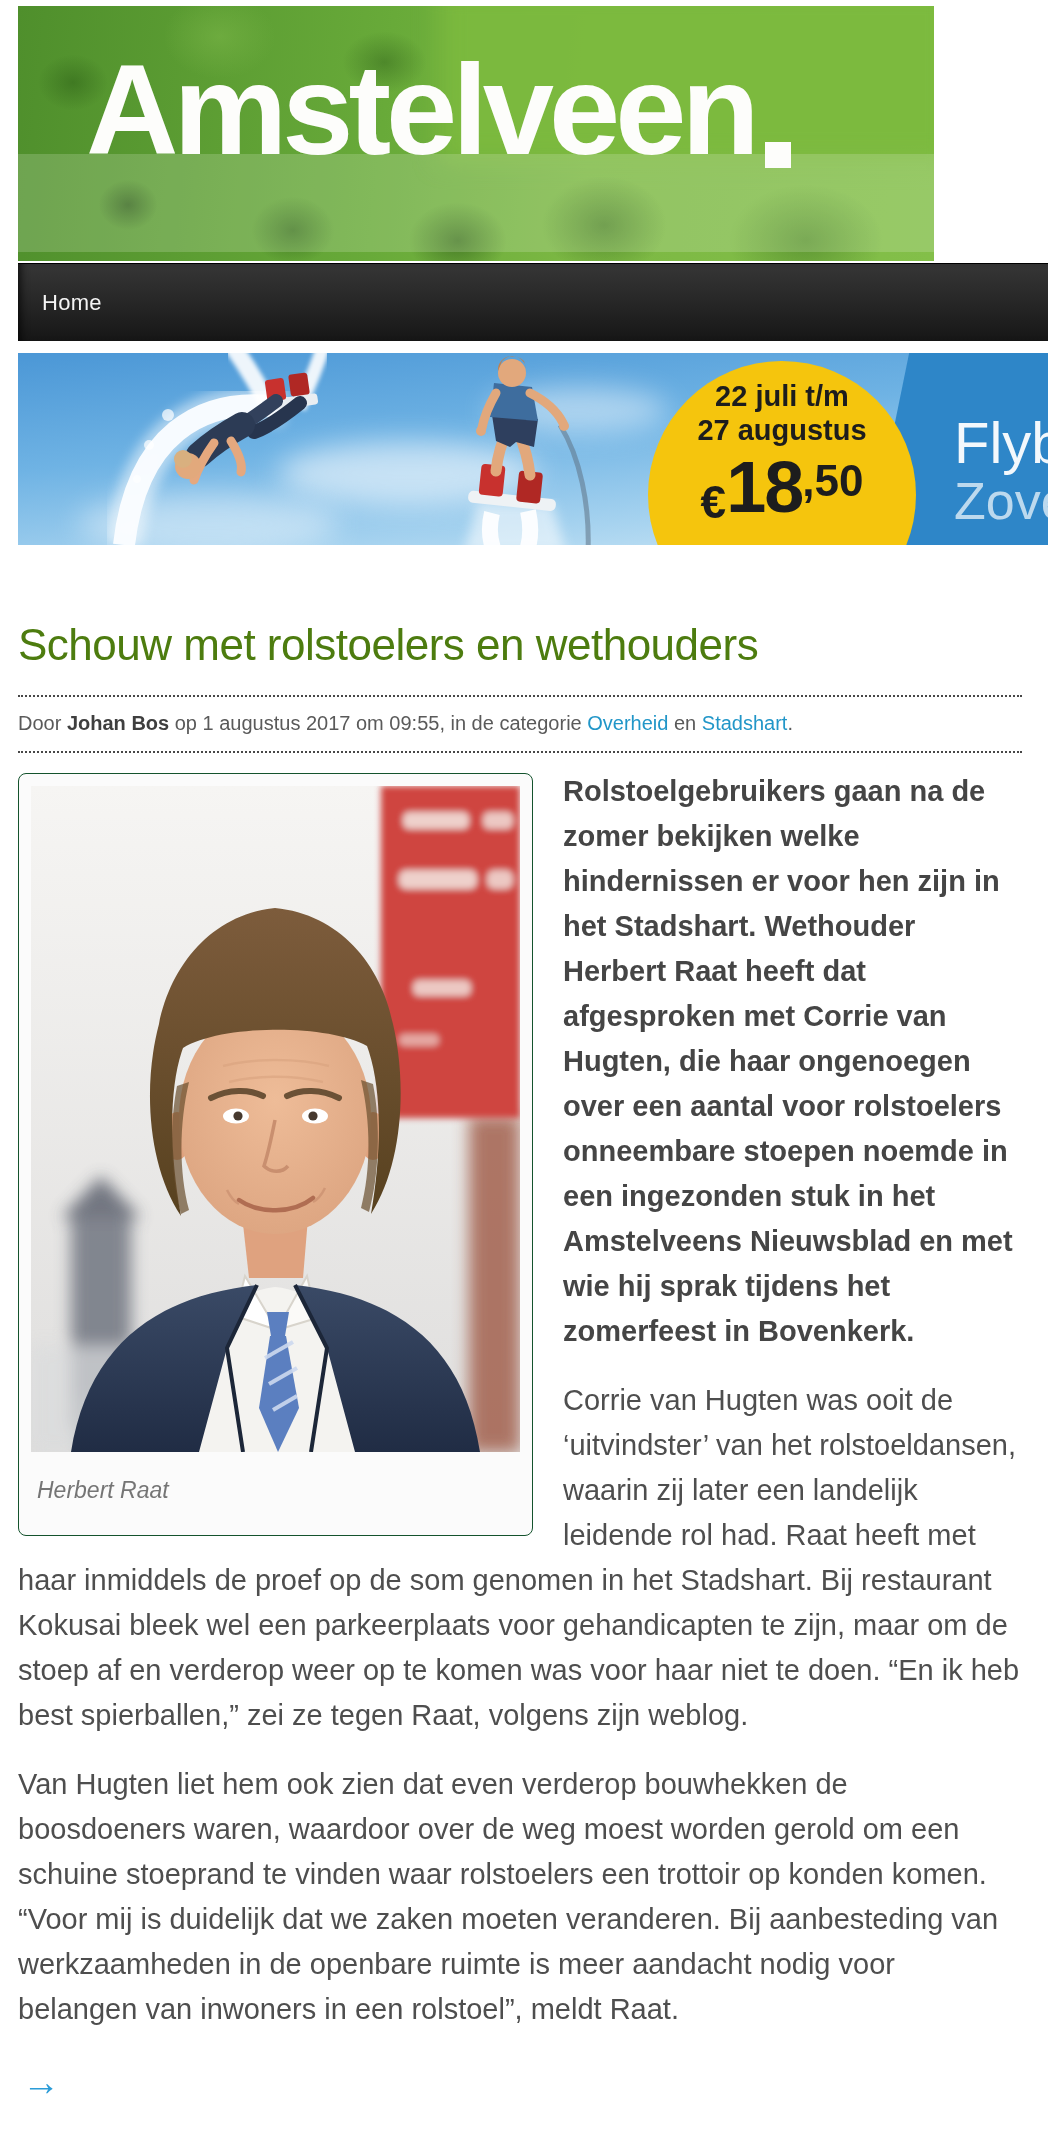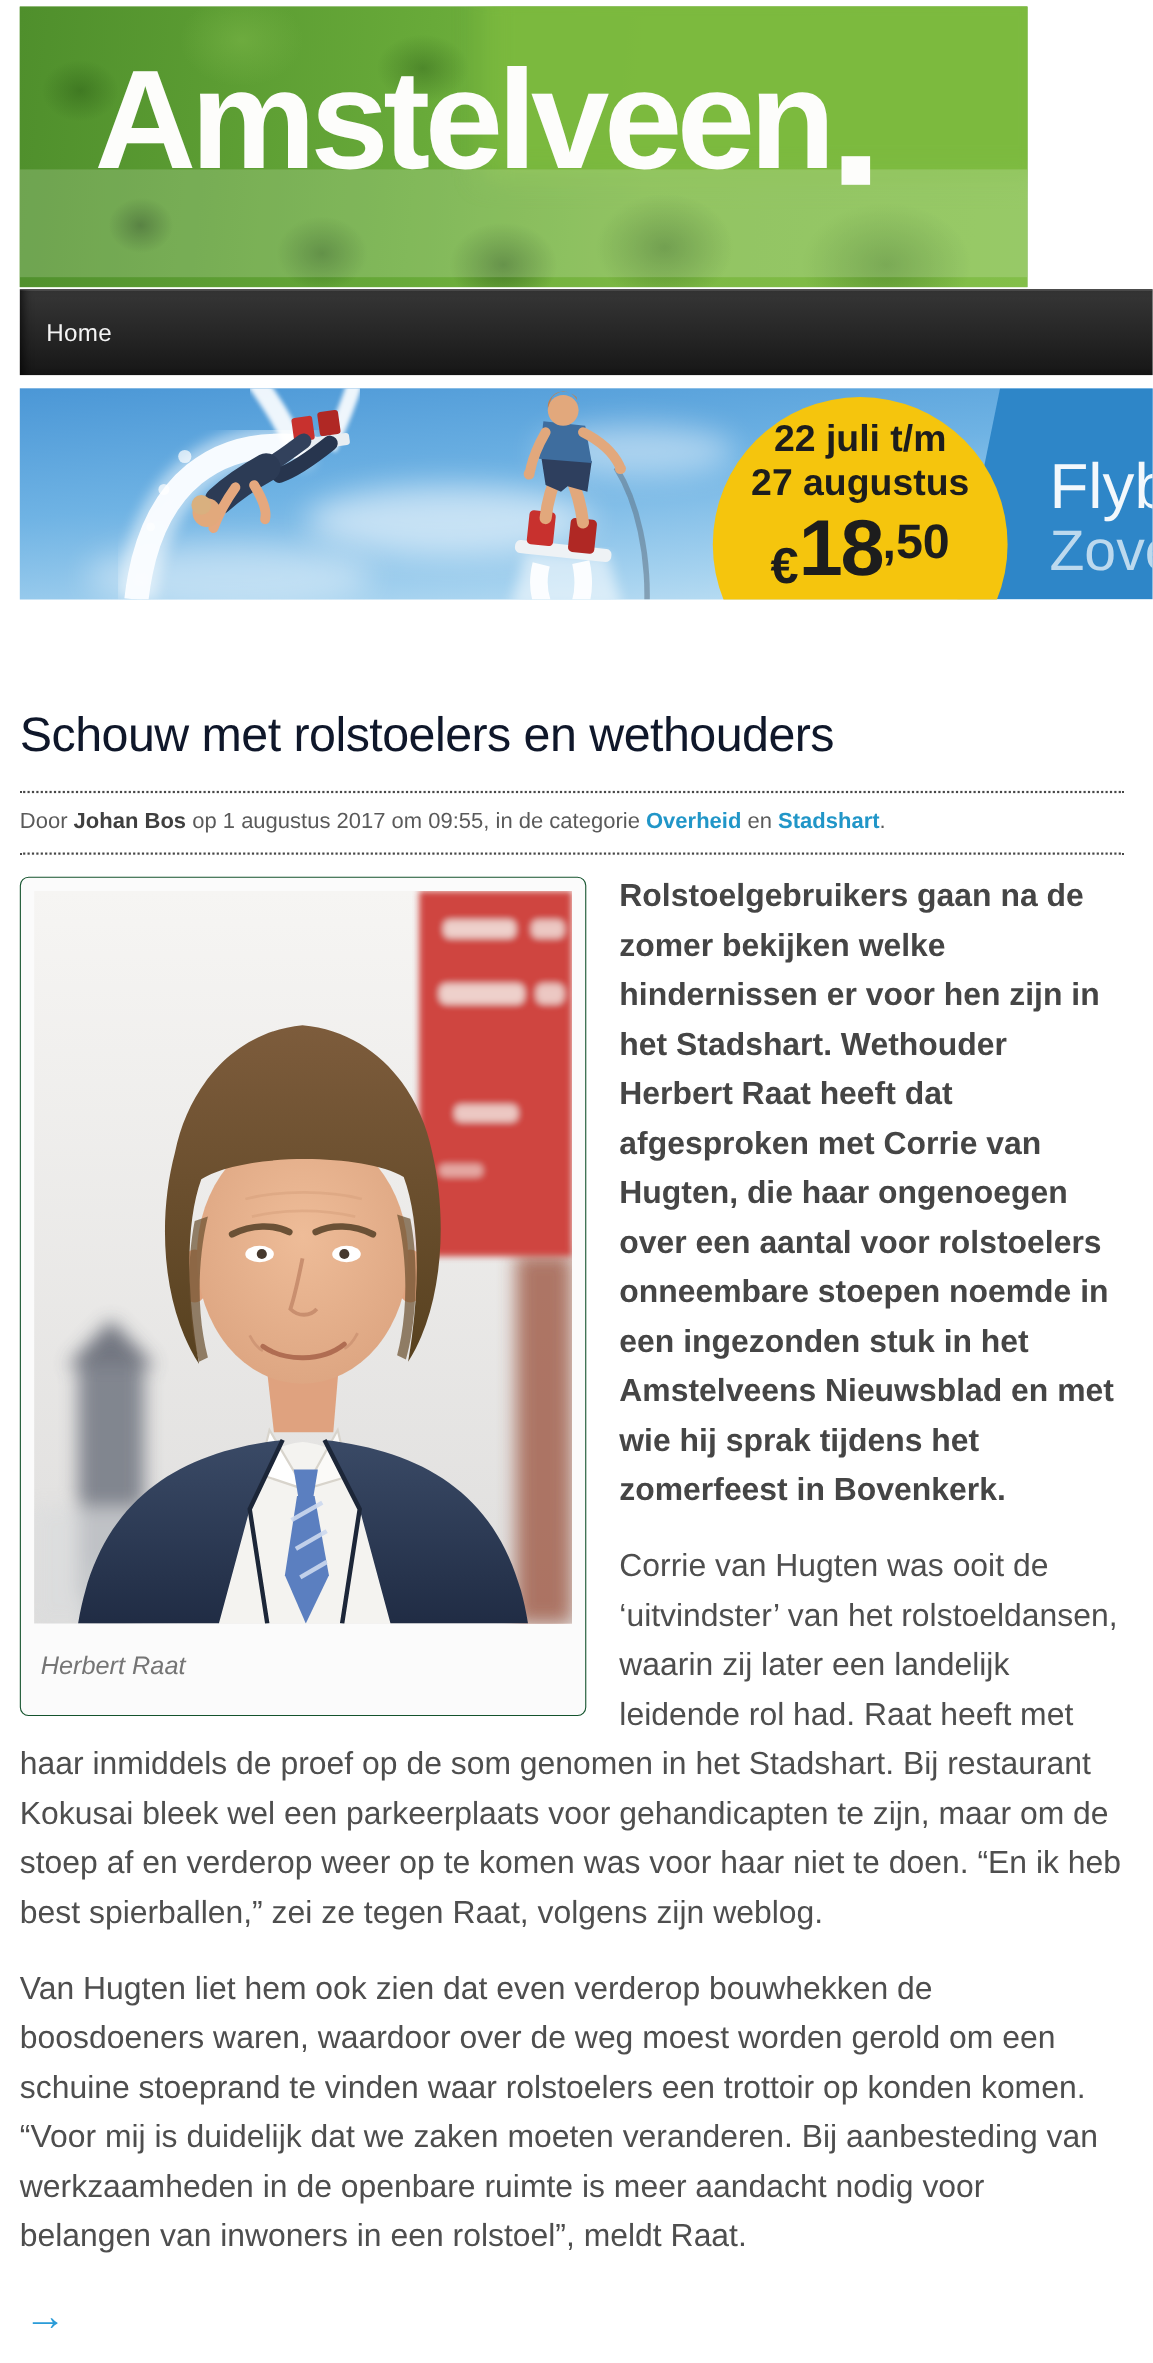--- a/index.html
+++ b/index.html
@@ -61,49 +61,49 @@
   .c1 { left:260px; top:88px; width:260px; height:64px; opacity:.55; }
   .c2 { left:470px; top:34px; width:180px; height:46px; opacity:.45; }
   .c3 { left:60px;  top:140px; width:260px; height:62px; opacity:.40; }
   .fly-svg { position:absolute; left:0; top:0; }
   .price-badge {
     position:absolute; left:630px; top:8px; width:268px; height:268px;
     background:#f5c50d; border-radius:50%; z-index:2;
     display:flex; flex-direction:column; align-items:center; text-align:center;
     color:#1d1d1d; padding-top:18px;
   }
-  .badge-dates { font-size:34px; font-weight:bold; line-height:1.18; }
+  .badge-dates { font-size:29px; font-weight:bold; line-height:1.18; }
   .badge-price { margin-top:10px; font-weight:bold; display:flex; align-items:flex-start; }
   .badge-euro { font-size:46px; line-height:1; margin-top:22px; }
   .badge-int  { font-size:72px; line-height:.85; letter-spacing:-2px; }
   .badge-cents{ font-size:44px; line-height:1; margin-top:2px;text-align:right; }
   .badge-pp   { font-size:24px; font-weight:bold; margin-top:14px; }
   .brand-panel {
     position:absolute; left:852px; top:0; bottom:0; width:178px; z-index:1;
     background:#2e86c8; clip-path:polygon(22% 0,100% 0,100% 100%,0 100%);
     color:#ffffff;
   }
   .brand-l1 { position:absolute; left:84px; top:56px; font-size:58px; font-weight:normal;
     color:#f3f8fc; white-space:nowrap; }
   .brand-l2 { position:absolute; left:84px; top:118px; font-size:52px; color:#bcd9ee;
     white-space:nowrap; }
 
   
   #content { margin-left:18px; width:1004px; }
   h1.article-title {
-    margin-top:100px; font-size:44px; font-weight:normal; letter-spacing:-.5px;
-    color:#0f172a; line-height:1.1;
+    margin-top:76px; font-size:44px; font-weight:normal; letter-spacing:-.5px;
+    color:#4d7c0f; line-height:1.1;
   }
   .byline-bar {
     margin-top:26px; padding:15px 0 16px;
     border-top:2px dotted #474747; border-bottom:2px dotted #474747;
     font-size:20px; color:#5a5a5a;
   }
   .byline-author { font-weight:bold; color:#3f3f3f; }
-  .byline-link { color:#2196c8; font-weight:bold; cursor:pointer; }
+  .byline-link { color:#2196c8; font-weight:normal; cursor:pointer; }
 
   .article-body { margin-top:16px; font-size:29px; line-height:45px; color:#4e4e4e; }
   figure.photo-box {
     float:left; width:515px; margin:4px 30px 16px 0;
     background:#fbfbfb; border:1px solid #14532d; border-radius:8px;
     padding:12px;
   }
   .photo-frame { width:489px; height:666px; display:block; }
   figcaption { font-style:italic; color:#757575; font-size:23px; padding:16px 6px 10px; }
   p.intro { font-weight:bold; color:#454545; margin-bottom:24px; }

